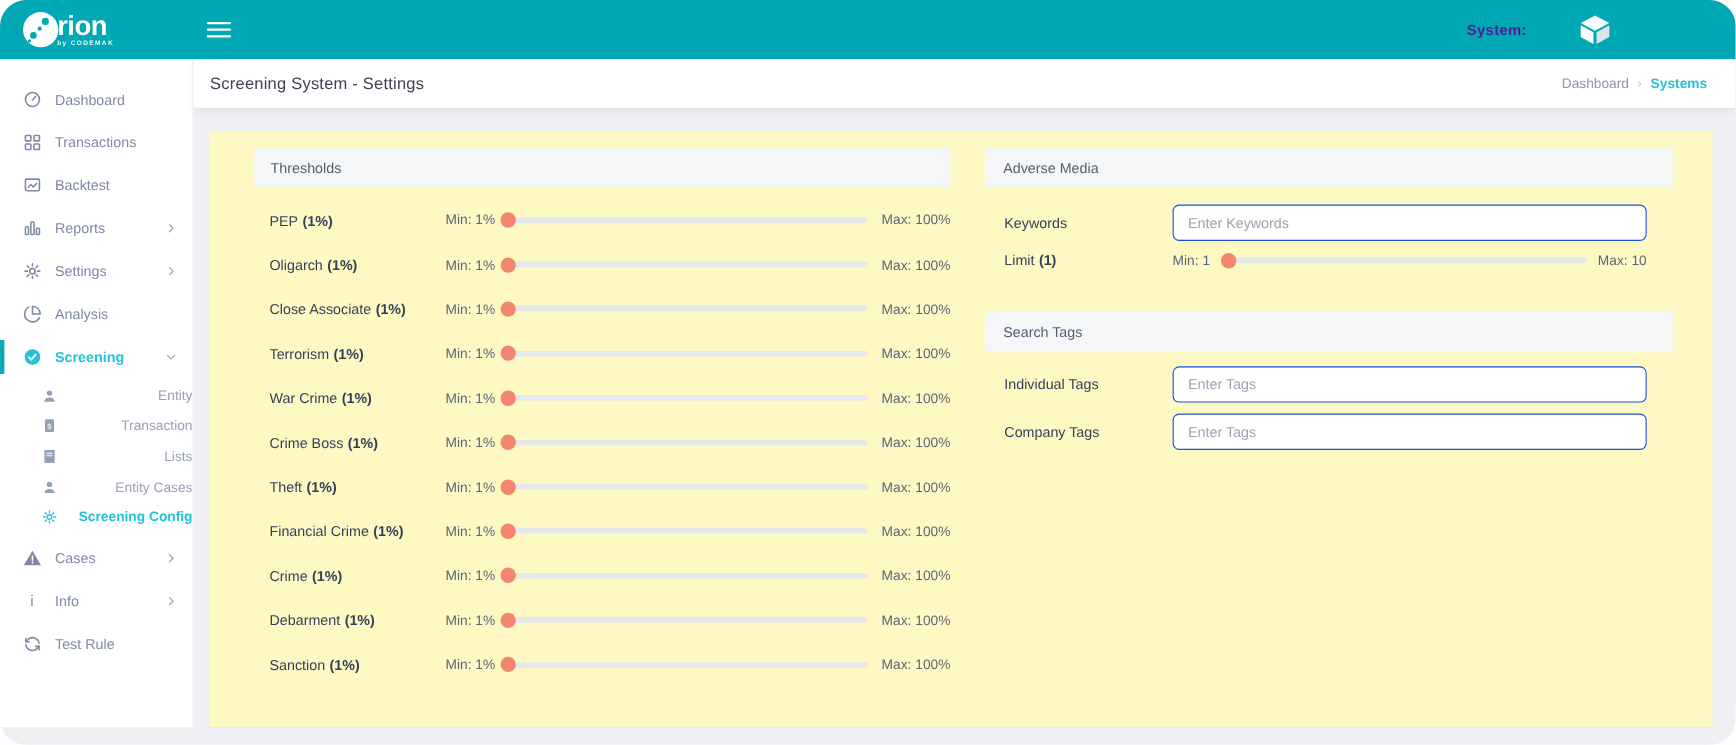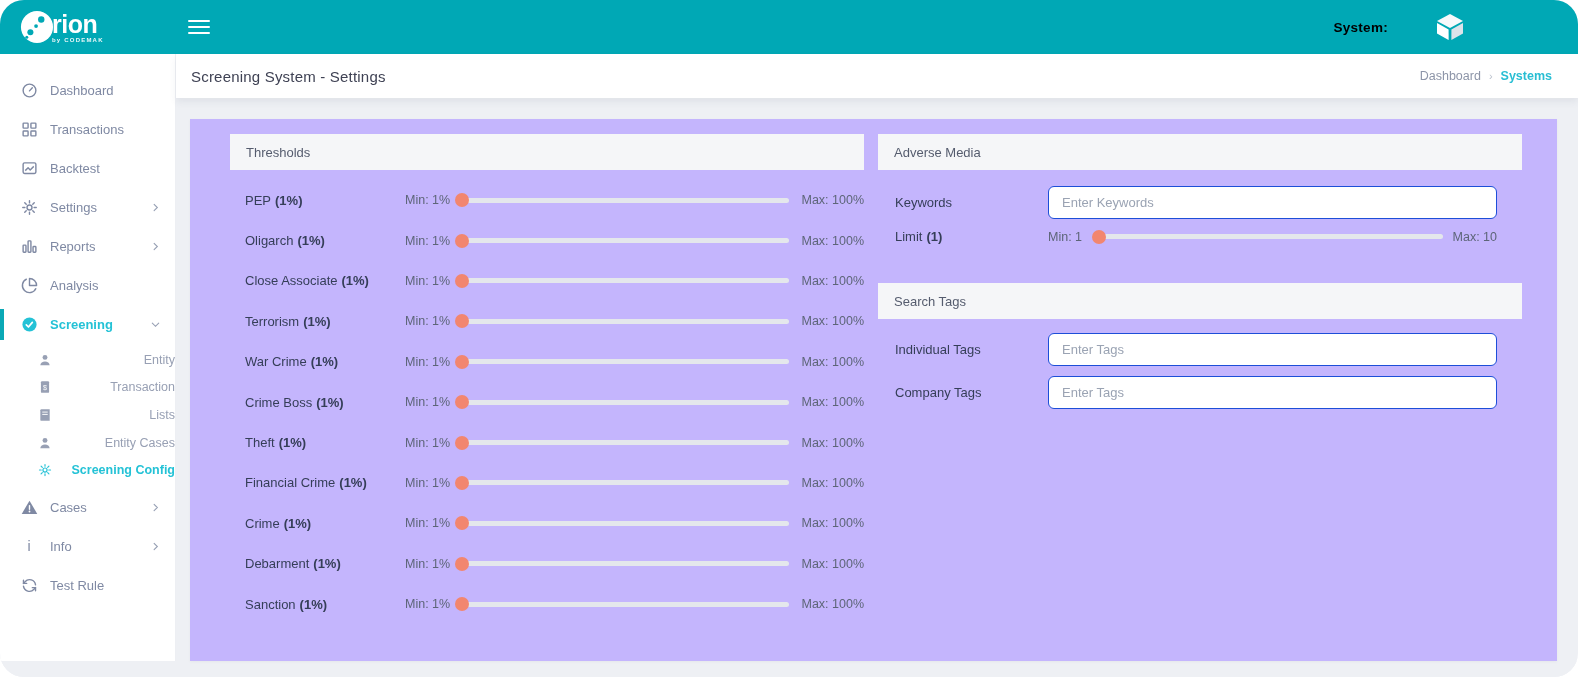--- a/index.html
+++ b/index.html
@@ -12,21 +12,21 @@
   
   .topbar { height:54px; background:#00a8b5; display:flex; align-items:center; }
   .logo { width:176px; flex-shrink:0; display:flex; align-items:center; padding-left:20px; }
   .logo-mark { width:34px; height:34px; flex-shrink:0; }
   .logo-textwrap { display:flex; flex-direction:column; margin-left:-2px; }
   .logo-name { color:#fff; font-size:25px; font-weight:800; letter-spacing:-.5px; line-height:24px; }
   .logo-byline { color:rgba(255,255,255,.92); font-size:6px; letter-spacing:1.2px; text-align:right; margin-top:1px; font-weight:700; }
   .hamburger { margin-left:12px; width:22px; cursor:pointer; }
   .hamburger span { display:block; height:2.5px; background:#fff; border-radius:2px; margin:3.5px 0; }
   .topbar-right { margin-left:auto; display:flex; align-items:center; gap:46px; padding-right:112px; }
-  .system-label { color:#000000; font-weight:700; font-size:13.5px; letter-spacing:.3px; }
+  .system-label { color:#4c1d95; font-weight:700; font-size:13.5px; letter-spacing:.3px; }
   .cube { width:32px; height:32px; cursor:pointer; }
 
   
   .body { display:flex; height:607px; }
   .sidebar { width:176px; flex-shrink:0; background:#fff; padding-top:17px; border-right:1px solid #edeff3; }
   .nav-item { height:39px; display:flex; align-items:center; padding:0 14px 0 20px;
               color:#7f89a3; font-size:13px; font-weight:500; position:relative; cursor:pointer; }
   .nav-item .icon { width:18px; height:18px; margin-right:12px; display:flex; align-items:center; justify-content:center; flex-shrink:0; }
   .nav-item .icon svg { width:17px; height:17px; }
   .nav-item .chev { margin-left:auto; color:#97a0b4; display:flex; }
@@ -43,21 +43,21 @@
   .main { flex:1; min-width:0; display:flex; flex-direction:column; background:#eef0f4;border-radius:29px; }
   .pagehead { height:44px; background:#fff; display:flex; align-items:center;
               padding:0 26px 0 15px; box-shadow:0 4px 7px rgba(70,80,100,.08); position:relative; z-index:2; }
   .page-title { font-size:15px; color:#3f4254; font-weight:500; letter-spacing:.2px; }
   .breadcrumb { margin-left:auto; display:flex; align-items:center; gap:8px; font-size:12.5px; }
   .crumb { color:#8d95a8; cursor:pointer; }
   .crumb-sep { color:#b9c0cc; font-size:11px; }
   .crumb.current { color:#29bed3; font-weight:700; }
 
   .content { flex:1; min-height:0; padding:21px 21px 0 14px; }
-  .card { background:#c4b5fd; height:100%; padding:15px 35px 0 40px; display:flex; gap:14px;
+  .card { background:#fef9c3; height:100%; padding:15px 35px 0 40px; display:flex; gap:32px;
           box-shadow:0 1px 3px rgba(0,0,0,.04); }
   .panel-left { width:634px; flex-shrink:0; }
   .col-right { flex:1; min-width:0; }
 
   .panel-head { background:#f5f6f8; height:36px; display:flex; align-items:center;
                 padding:0 16px; font-size:13px; color:#555c6e; }
 
   
   .t-rows { padding:10px 0 0 15px; }
   .t-row { height:40.4px; display:flex; align-items:center; }
@@ -153,42 +153,42 @@
           <svg viewBox="0 0 24 24" fill="none" stroke="currentColor" stroke-width="2" stroke-linejoin="round">
               <rect x="3" y="4" width="18" height="15" rx="2"></rect>
               <path d="M6 15l4-4 3 3 5-5"></path>
             </svg>
         </span>
         <span>Backtest</span>
       </div>
 
       <div class="nav-item">
         <span class="icon">
-          <svg viewBox="0 0 24 24" fill="none" stroke="currentColor" stroke-width="2" stroke-linecap="round">
-              <circle cx="12" cy="12" r="3.5"></circle>
-              <path d="M12 2.5v3M12 18.5v3M2.5 12h3M18.5 12h3M5.3 5.3l2.1 2.1M16.6 16.6l2.1 2.1M18.7 5.3l-2.1 2.1M7.4 16.6l-2.1 2.1"></path>
-            </svg>
-        </span>
-        <span>Settings</span>
-        <span class="chev">
-          <svg width="11" height="11" viewBox="0 0 24 24" fill="none" stroke="currentColor" stroke-width="2.4" stroke-linecap="round">
-              <path d="M9 5l7 7-7 7"></path>
-            </svg>
-        </span>
-      </div>
-
-      <div class="nav-item">
-        <span class="icon">
           <svg viewBox="0 0 24 24" fill="none" stroke="currentColor" stroke-width="2">
               <rect x="3" y="10" width="4" height="10" rx="1"></rect>
               <rect x="10" y="4" width="4" height="16" rx="1"></rect>
               <rect x="17" y="12" width="4" height="8" rx="1"></rect>
             </svg>
         </span>
         <span>Reports</span>
+        <span class="chev">
+          <svg width="11" height="11" viewBox="0 0 24 24" fill="none" stroke="currentColor" stroke-width="2.4" stroke-linecap="round">
+              <path d="M9 5l7 7-7 7"></path>
+            </svg>
+        </span>
+      </div>
+
+      <div class="nav-item">
+        <span class="icon">
+          <svg viewBox="0 0 24 24" fill="none" stroke="currentColor" stroke-width="2" stroke-linecap="round">
+              <circle cx="12" cy="12" r="3.5"></circle>
+              <path d="M12 2.5v3M12 18.5v3M2.5 12h3M18.5 12h3M5.3 5.3l2.1 2.1M16.6 16.6l2.1 2.1M18.7 5.3l-2.1 2.1M7.4 16.6l-2.1 2.1"></path>
+            </svg>
+        </span>
+        <span>Settings</span>
         <span class="chev">
           <svg width="11" height="11" viewBox="0 0 24 24" fill="none" stroke="currentColor" stroke-width="2.4" stroke-linecap="round">
               <path d="M9 5l7 7-7 7"></path>
             </svg>
         </span>
       </div>
 
       <div class="nav-item">
         <span class="icon">
           <svg viewBox="0 0 24 24" fill="none" stroke="currentColor" stroke-width="2" stroke-linejoin="round">

